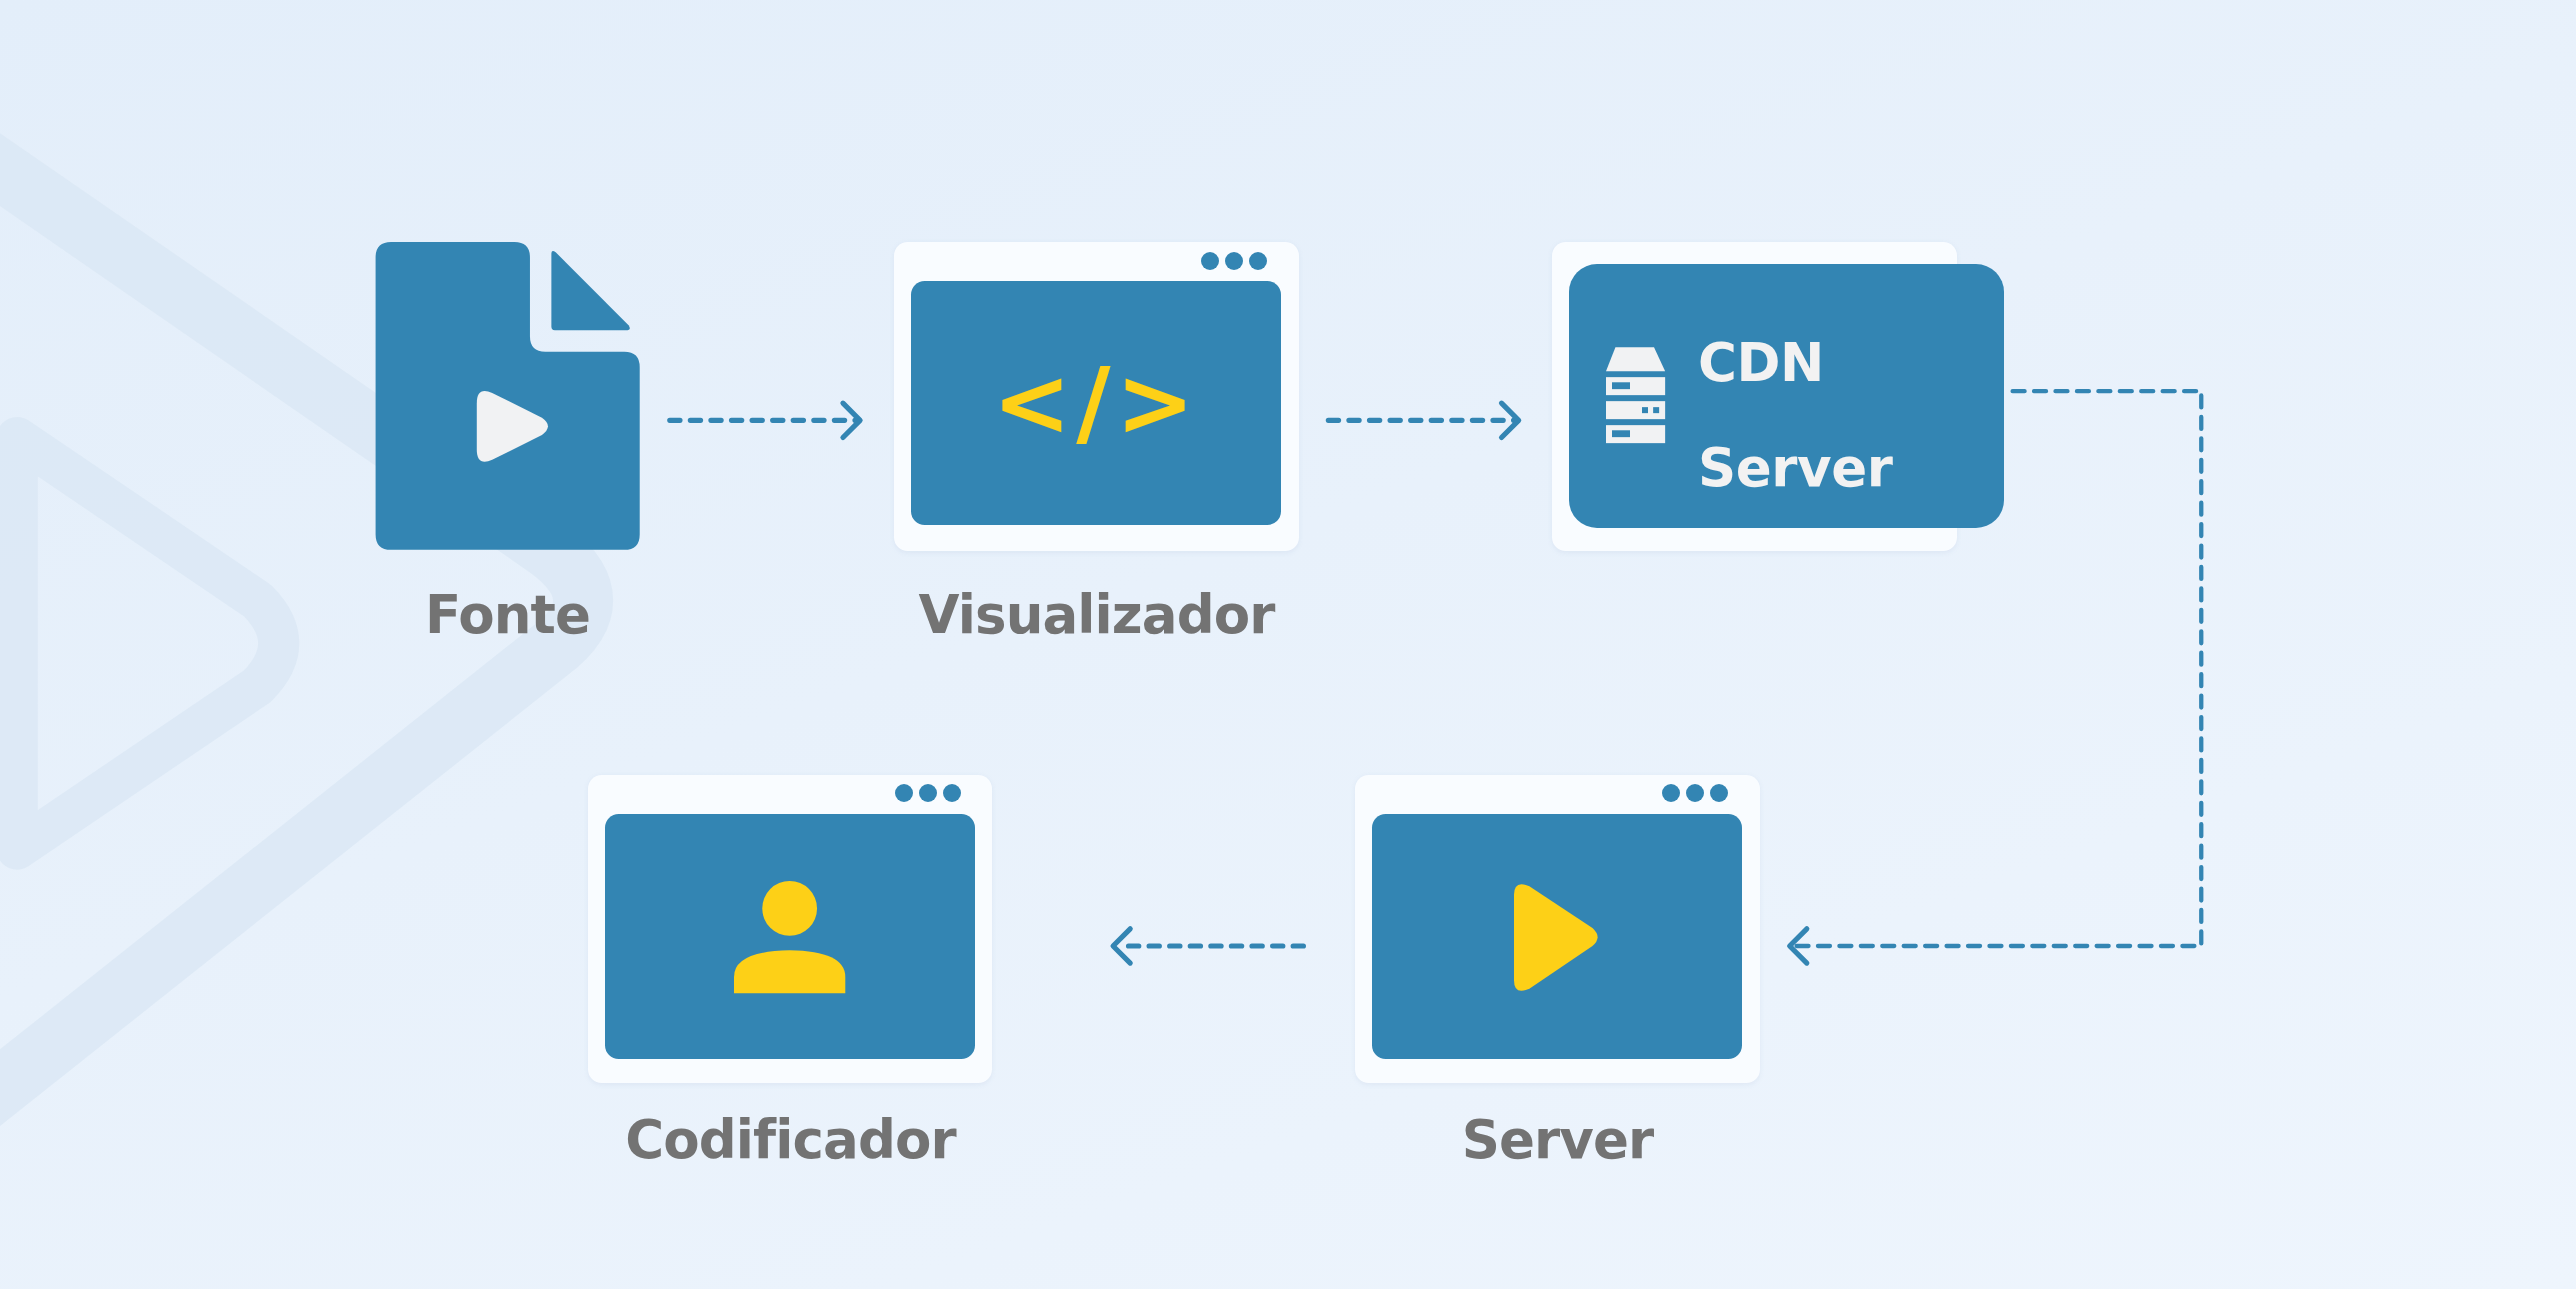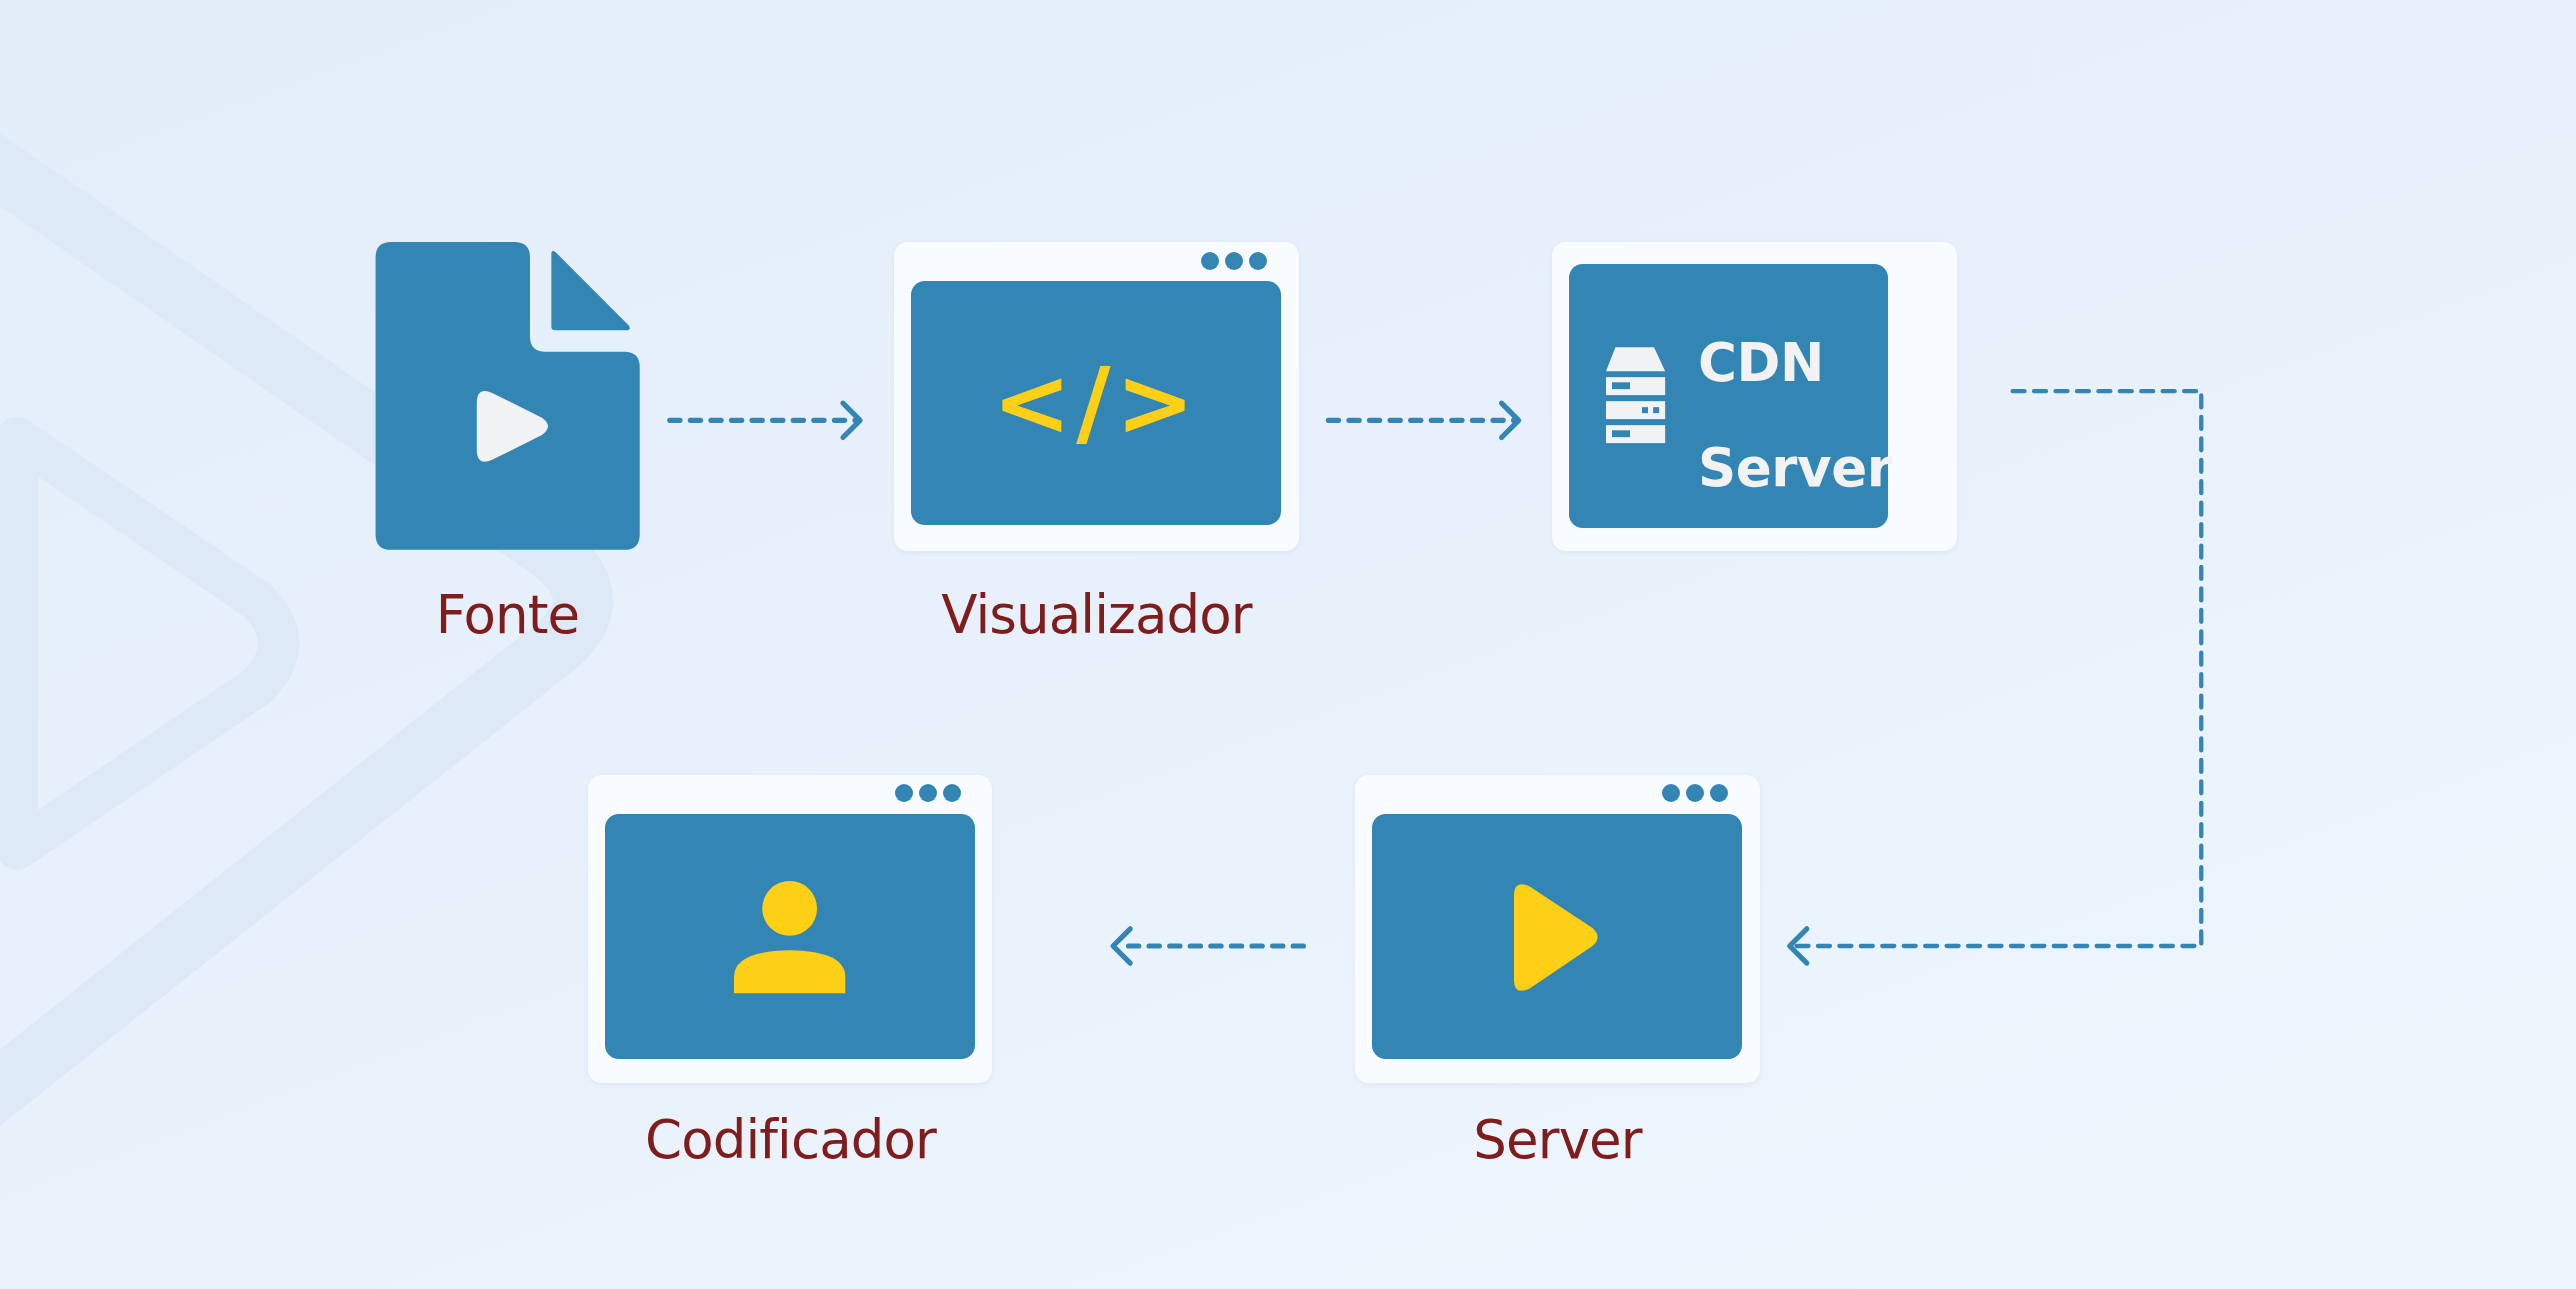--- a/index.html
+++ b/index.html
@@ -14,22 +14,22 @@
   .window {
     position: absolute; background: #f9fcff; border-radius: 13.7px;
     box-shadow: 0 1.7px 5.1px rgba(120,150,190,0.10);
   }
   .window .screen {
     position: absolute; background: #3385b3; border-radius: 13.7px;
   }
   .window .dots { position: absolute; display: flex; gap: 6px; }
   .window .dot { width: 18px; height: 18px; border-radius: 50%; background: #3385b3; }
   .label {
-    position: absolute; font-family: "DejaVu Sans", sans-serif; font-weight: normal;
-    font-size: 53px; color: #7f1d1d; text-align: center; white-space: nowrap;
+    position: absolute; font-family: "DejaVu Sans", sans-serif; font-weight: bold;
+    font-size: 53px; color: #737373; text-align: center; white-space: nowrap;
     letter-spacing: -0.9px; line-height: 1;
   }
   .cdn-text {
     position: absolute; color: #f2f2f2; font-family: "DejaVu Sans", sans-serif;
     font-weight: bold; font-size: 53px; line-height: 1; white-space: nowrap; letter-spacing: -0.4px;
   }
   .code-glyph {
     position: absolute; color: #fdd017; font-family: "DejaVu Sans", sans-serif;
     font-weight: bold; font-size: 94px; line-height: 1; white-space: nowrap; letter-spacing: 5.1px;
   }
@@ -73,21 +73,21 @@
     <div class="label" style="left:882px; top:588px; width:429px;">Visualizador</div>
   </div>
 
   <svg style="position:absolute;left:0;top:0;" width="2576" height="1290" viewBox="0 0 3004 1504">
     <line x1="1549" y1="490" x2="1766" y2="490" stroke="#3385b3" stroke-width="6" stroke-linecap="round" stroke-dasharray="12 12"></line>
     <polyline points="1751,470 1771,490 1751,510" fill="none" stroke="#3385b3" stroke-width="6" stroke-linecap="round" stroke-linejoin="round"></polyline>
   </svg>
 
   <div class="node">
     <div class="window" style="left:1552px; top:242px; width:405px; height:309px;">
-      <div class="screen" style="left:17px; top:22px; width:319px; height:264px;">
+      <div class="screen" style="left:17px; top:22px; width:435px; height:264px;border-radius:28px;">
         <svg style="position:absolute; left:37px; top:83px;" width="60" height="98" viewBox="0 0 70 114">
           <polygon points="11,0 56,0 69,28 0,28" fill="#f1f2f3"></polygon>
           <rect x="0" y="35" width="69" height="21" fill="#f1f2f3"></rect>
           <rect x="7" y="41" width="21" height="8" fill="#3385b3"></rect>
           <rect x="0" y="63" width="69" height="21" fill="#f1f2f3"></rect>
           <rect x="42" y="70" width="7" height="7" fill="#3385b3"></rect>
           <rect x="55" y="70" width="7" height="7" fill="#3385b3"></rect>
           <rect x="0" y="91" width="69" height="21" fill="#f1f2f3"></rect>
           <rect x="7" y="97" width="21" height="8" fill="#3385b3"></rect>
         </svg>

